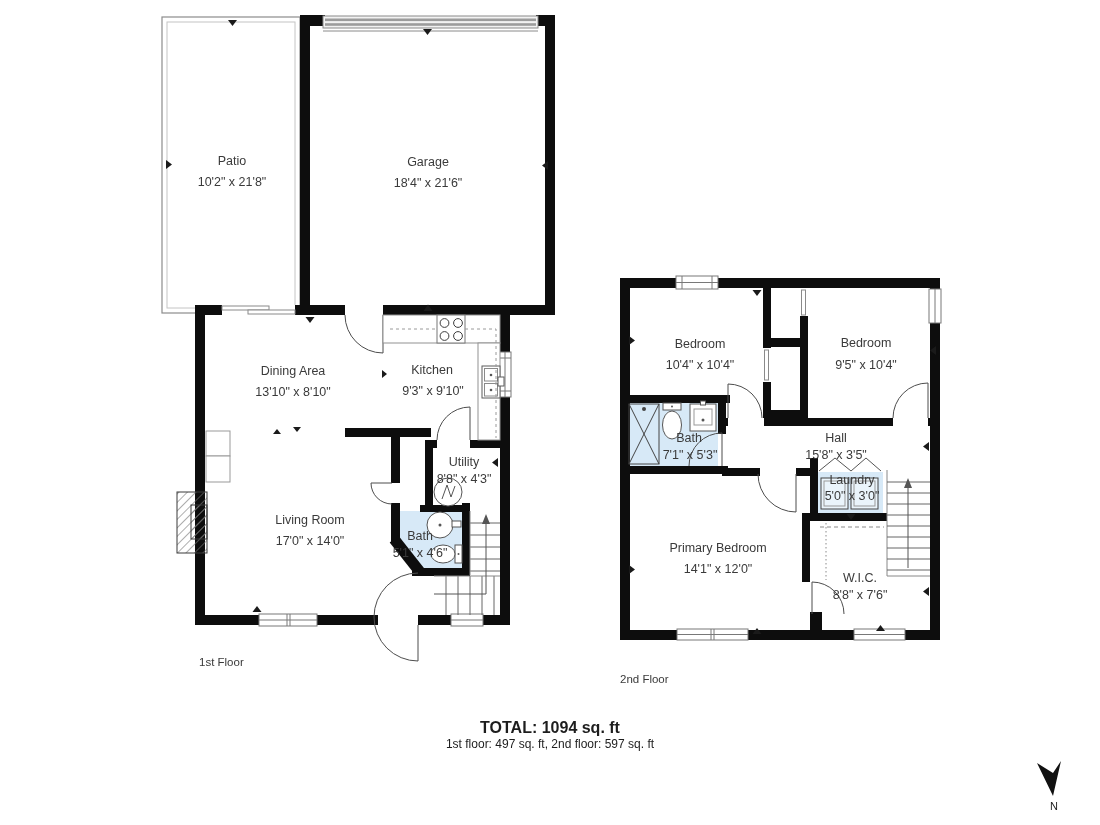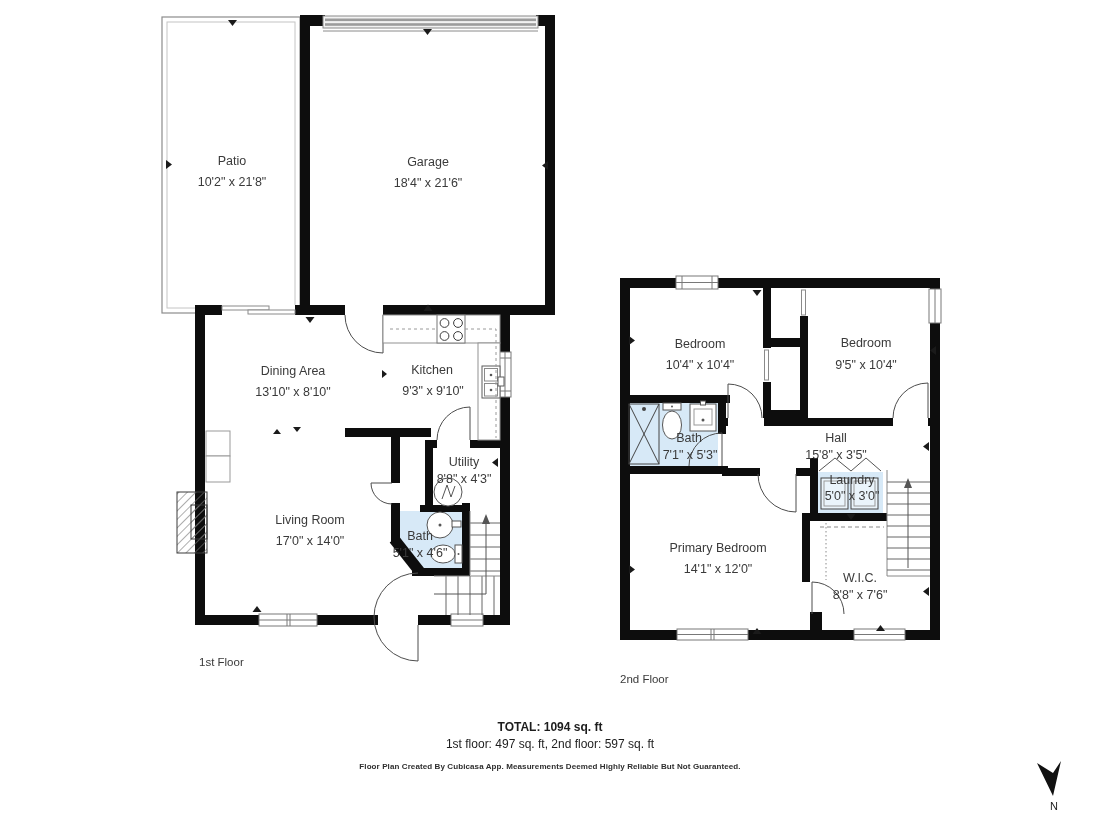--- a/index.html
+++ b/index.html
@@ -3,21 +3,21 @@
 <meta charset="utf-8">
 <style>
   html,body{margin:0;padding:0;background:#ffffff;}
   .stage{position:relative;width:1100px;height:825px;background:#fff;overflow:hidden;
          font-family:"Liberation Sans",sans-serif;}
   svg text{font-family:"Liberation Sans",sans-serif;fill:#3a3a3a;}
   .room-name,.room-dims{font-size:12.5px;}
   .floor-label{font-size:11.5px;}
   .compass-n{font-size:11px;fill:#222;}
   .summary{position:absolute;top:719px;left:0;width:1100px;text-align:center;color:#1d1d1d;}
-  .summary .total{font-size:12px;font-weight:700;line-height:17px;}
+  .summary .total{font-size:16px;font-weight:700;line-height:17px;}
   .summary .line{font-size:12px;line-height:17px;}
   .summary .disclaimer{font-size:8px;font-weight:700;color:#2e2e2e;margin-top:9px;letter-spacing:.1px;}
 </style>
 </head>
 <body>
 
 <div class="stage">
 <svg width="1100" height="825" viewBox="0 0 1100 825">
   <defs>
     <pattern id="hatch" width="6" height="6" patternUnits="userSpaceOnUse" patternTransform="rotate(45)">
@@ -327,15 +327,14 @@
   <g>
     <polygon points="1037,763 1053,773 1061,761 1053,796" fill="#111"></polygon>
     <text class="compass-n" x="1054" y="810" text-anchor="middle">N</text>
   </g>
 </svg>
 
 
 <div class="summary">
   <div class="total">TOTAL: 1094 sq. ft</div>
   <div class="line">1st floor: 497 sq. ft, 2nd floor: 597 sq. ft</div>
-  <div class="disclaimer">Floor Plan Created By Cubicasa App. Measurements Deemed Highly Reliable But Not Guaranteed.</div>
 </div>
 </div>
 
 </body></html>

